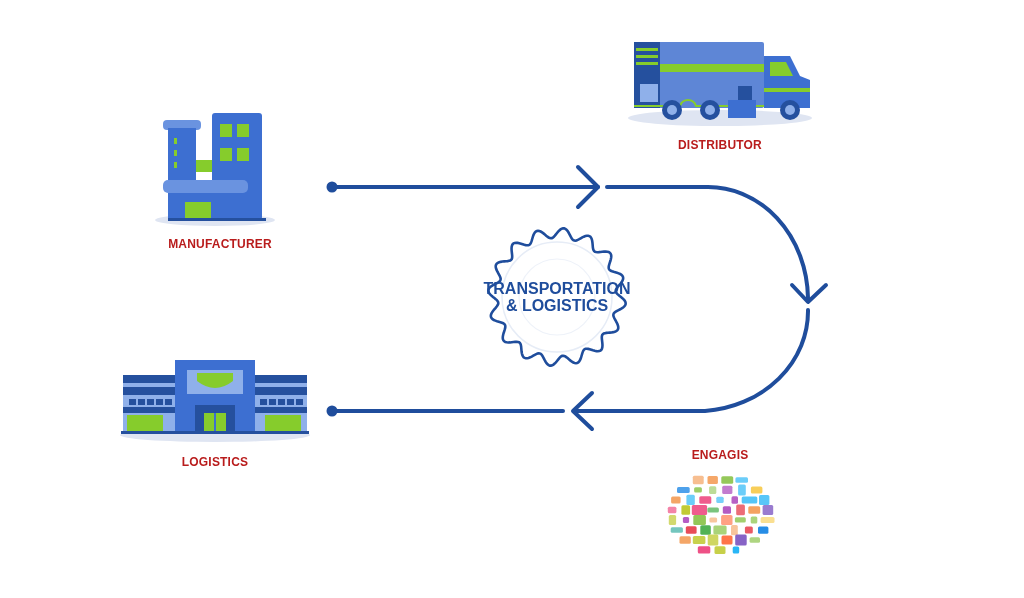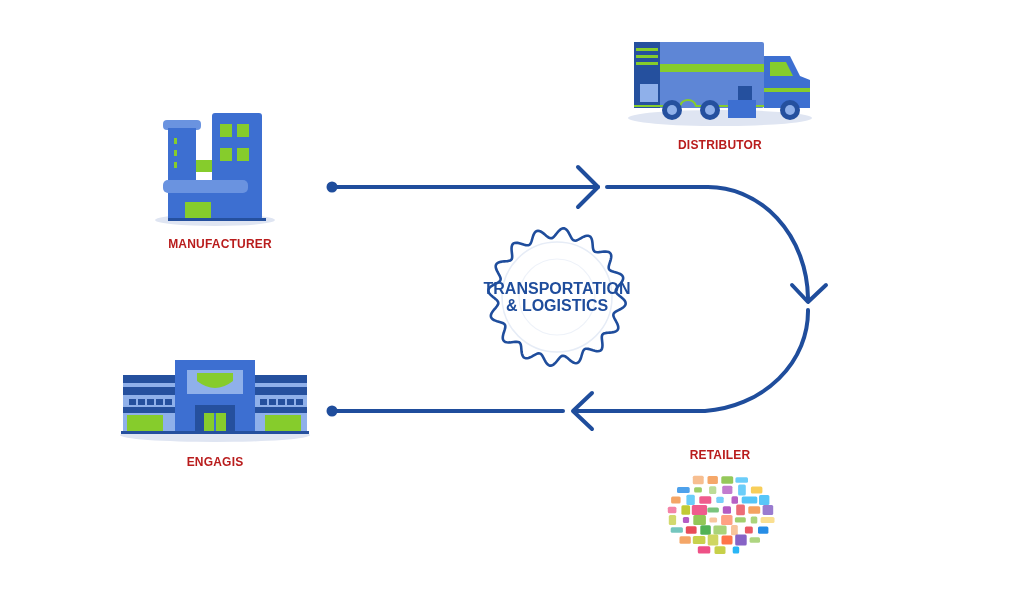--- a/index.html
+++ b/index.html
@@ -114,23 +114,23 @@
     <rect x="150" y="60" width="36" height="16" fill="#86cc2c"></rect>
     <rect x="60" y="5" width="80" height="71" fill="#3d6fd1"></rect>
     <rect x="72" y="15" width="56" height="24" fill="#8fb0ea"></rect>
     <path d="M82,18 L118,18 L118,26 Q100,40 82,26 Z" fill="#86cc2c"></path>
     <rect x="80" y="50" width="40" height="26" fill="#25509e"></rect>
     <rect x="89" y="58" width="22" height="18" fill="#86cc2c"></rect>
     <rect x="99" y="58" width="2" height="18" fill="#3d6fd1"></rect>
     <rect x="6" y="76" width="188" height="3" fill="#25509e"></rect>
   </svg>
 </div>
-<div class="label" style="left:115px;top:455px;width:200px;">ENGAGIS</div>
+<div class="label" style="left:115px;top:455px;width:200px;">LOGISTICS</div>
 
-<div class="label" style="left:660px;top:448px;width:120px;">RETAILER</div>
+<div class="label" style="left:660px;top:448px;width:120px;">ENGAGIS</div>
 <div class="node" style="left:663px;top:472px;width:115px;height:85px;">
   <svg width="115" height="85" viewBox="0 0 115 85" id="engagis-svg">
       <rect x="29.8" y="3.8" width="10.9" height="8.4" rx="1.5" fill="#f4a261" opacity="0.70"></rect>
       <rect x="44.5" y="4.0" width="10.4" height="8.0" rx="1.5" fill="#f4a261" opacity="0.95"></rect>
       <rect x="58.3" y="4.3" width="11.9" height="7.5" rx="1.5" fill="#8bc34a" opacity="0.91"></rect>
       <rect x="72.4" y="5.3" width="12.6" height="5.5" rx="1.5" fill="#29b6f6" opacity="0.69"></rect>
       <rect x="14.0" y="15.0" width="12.7" height="5.9" rx="1.5" fill="#1e88e5" opacity="0.79"></rect>
       <rect x="31.1" y="15.3" width="7.8" height="5.3" rx="1.5" fill="#9ccc65" opacity="0.99"></rect>
       <rect x="46.1" y="14.2" width="7.2" height="7.7" rx="1.5" fill="#9ccc65" opacity="0.68"></rect>
       <rect x="59.2" y="13.8" width="10.2" height="8.3" rx="1.5" fill="#ab47bc" opacity="0.71"></rect>

